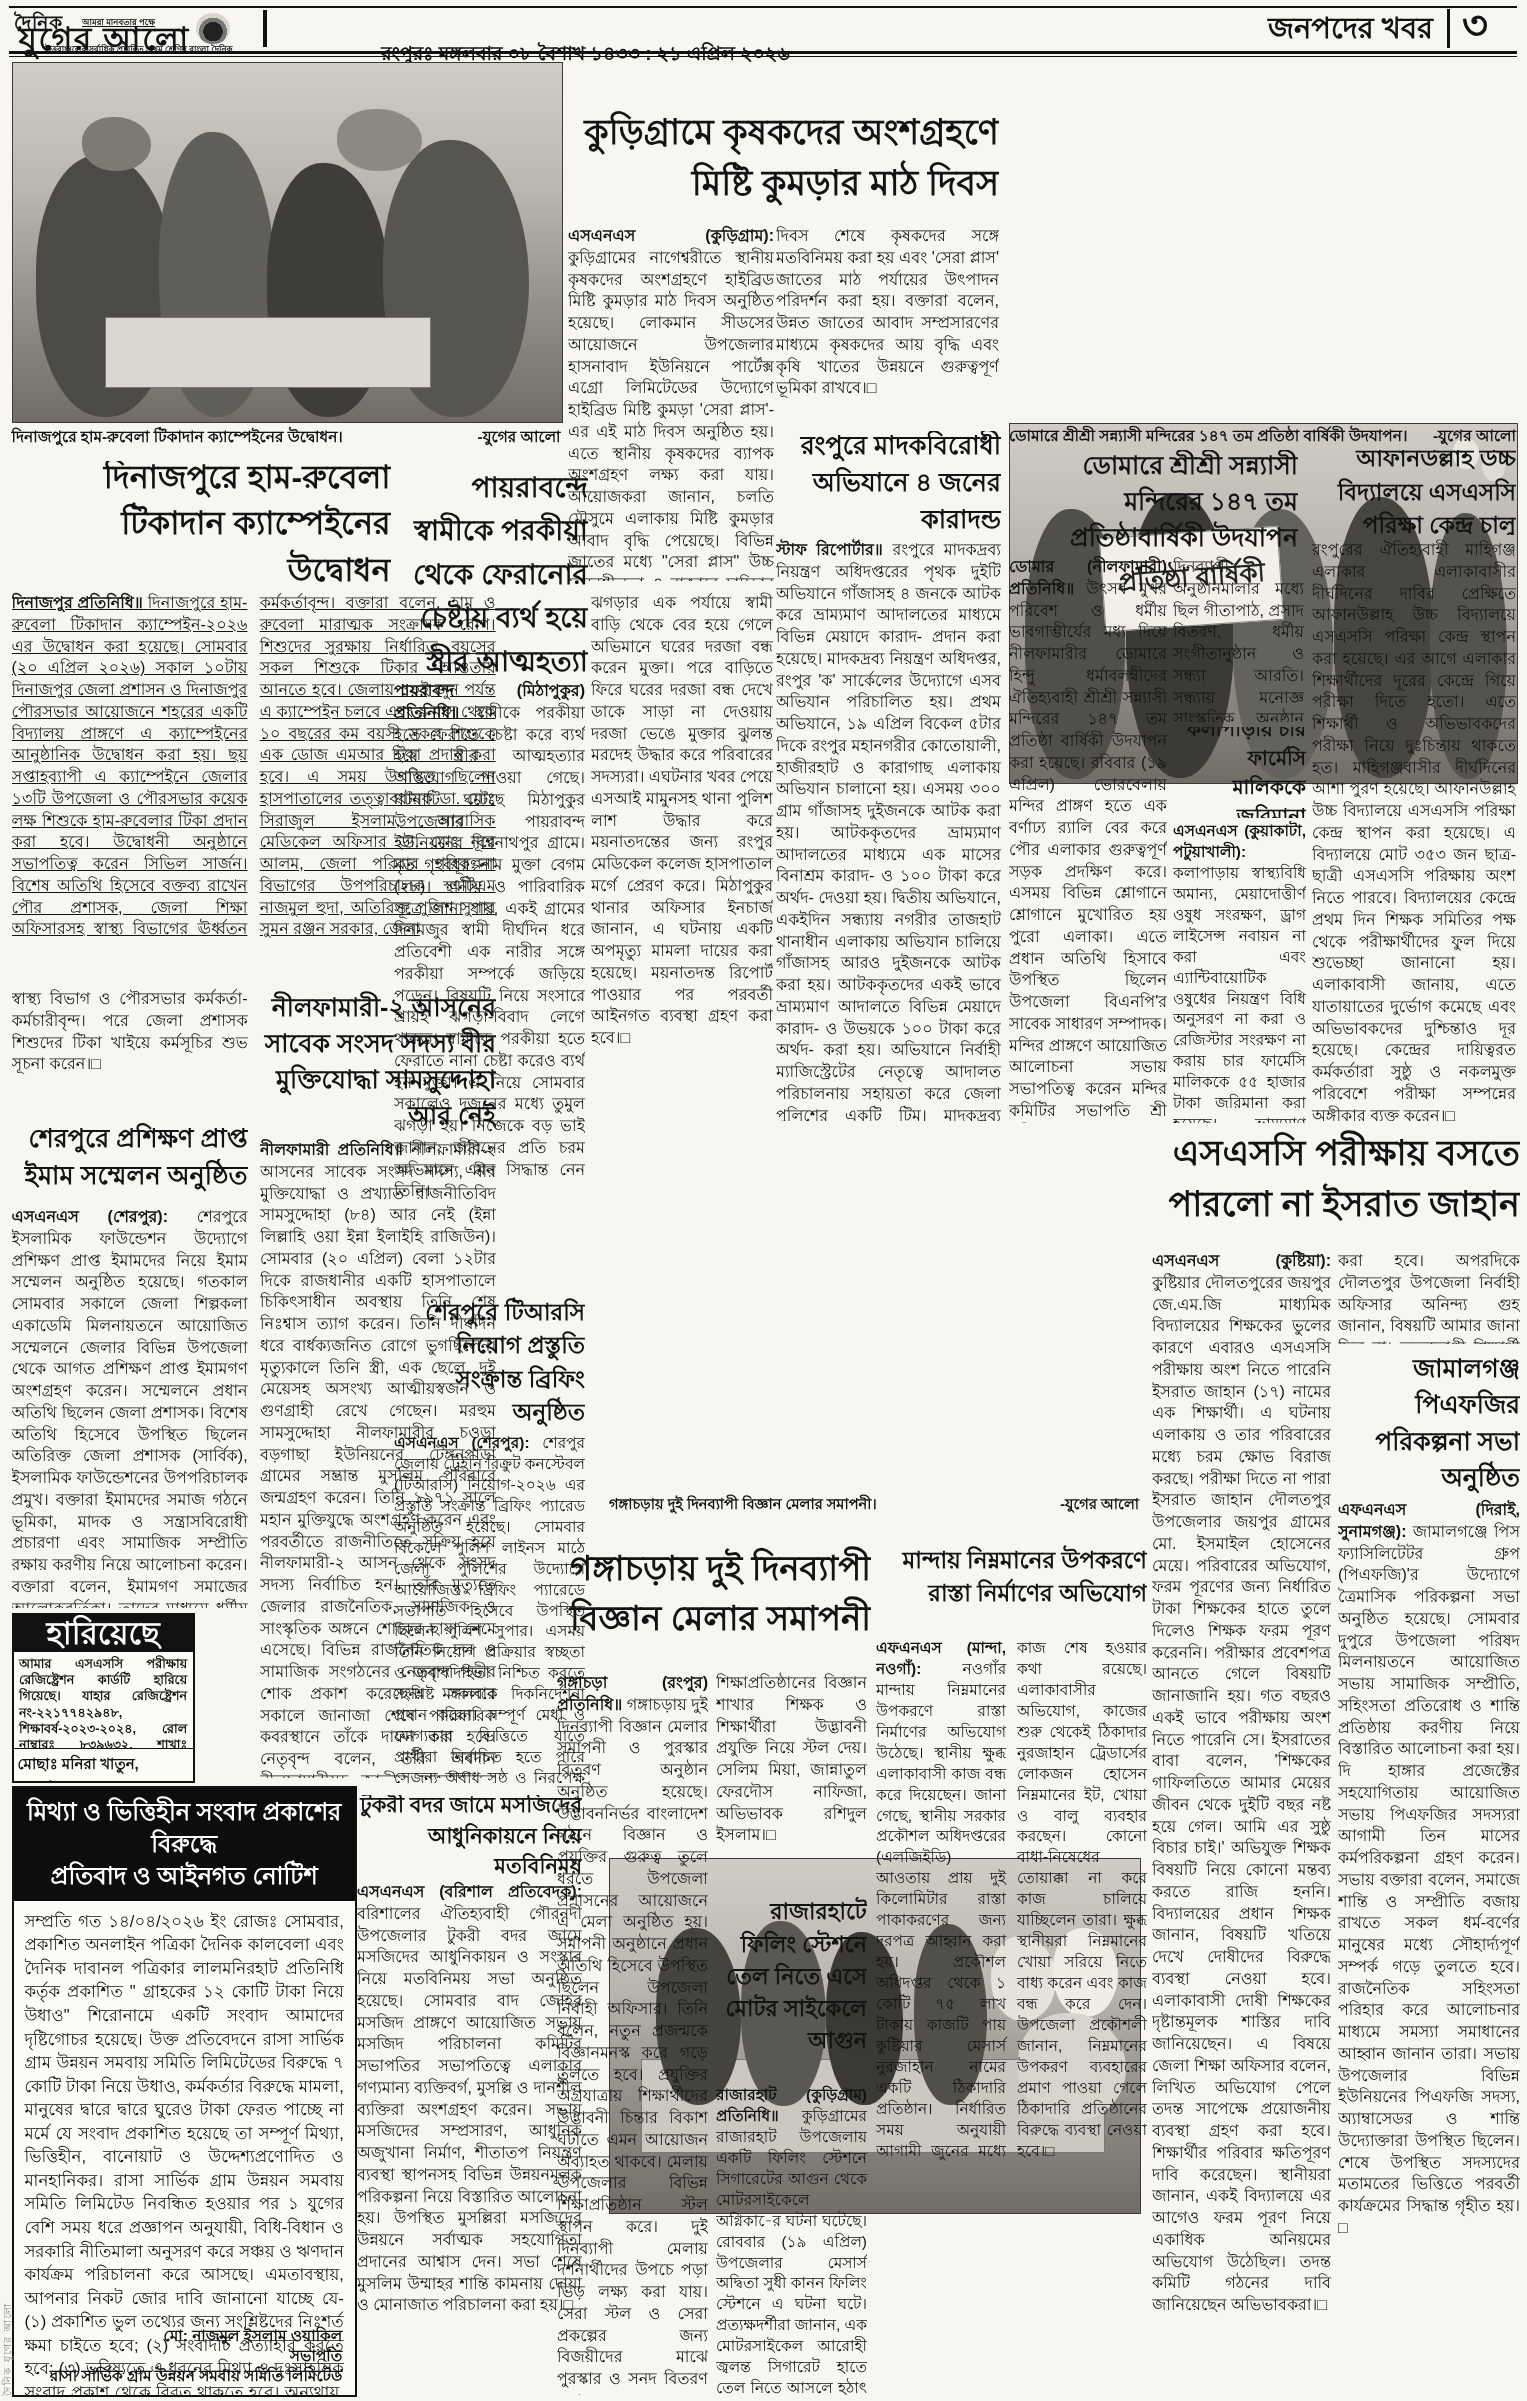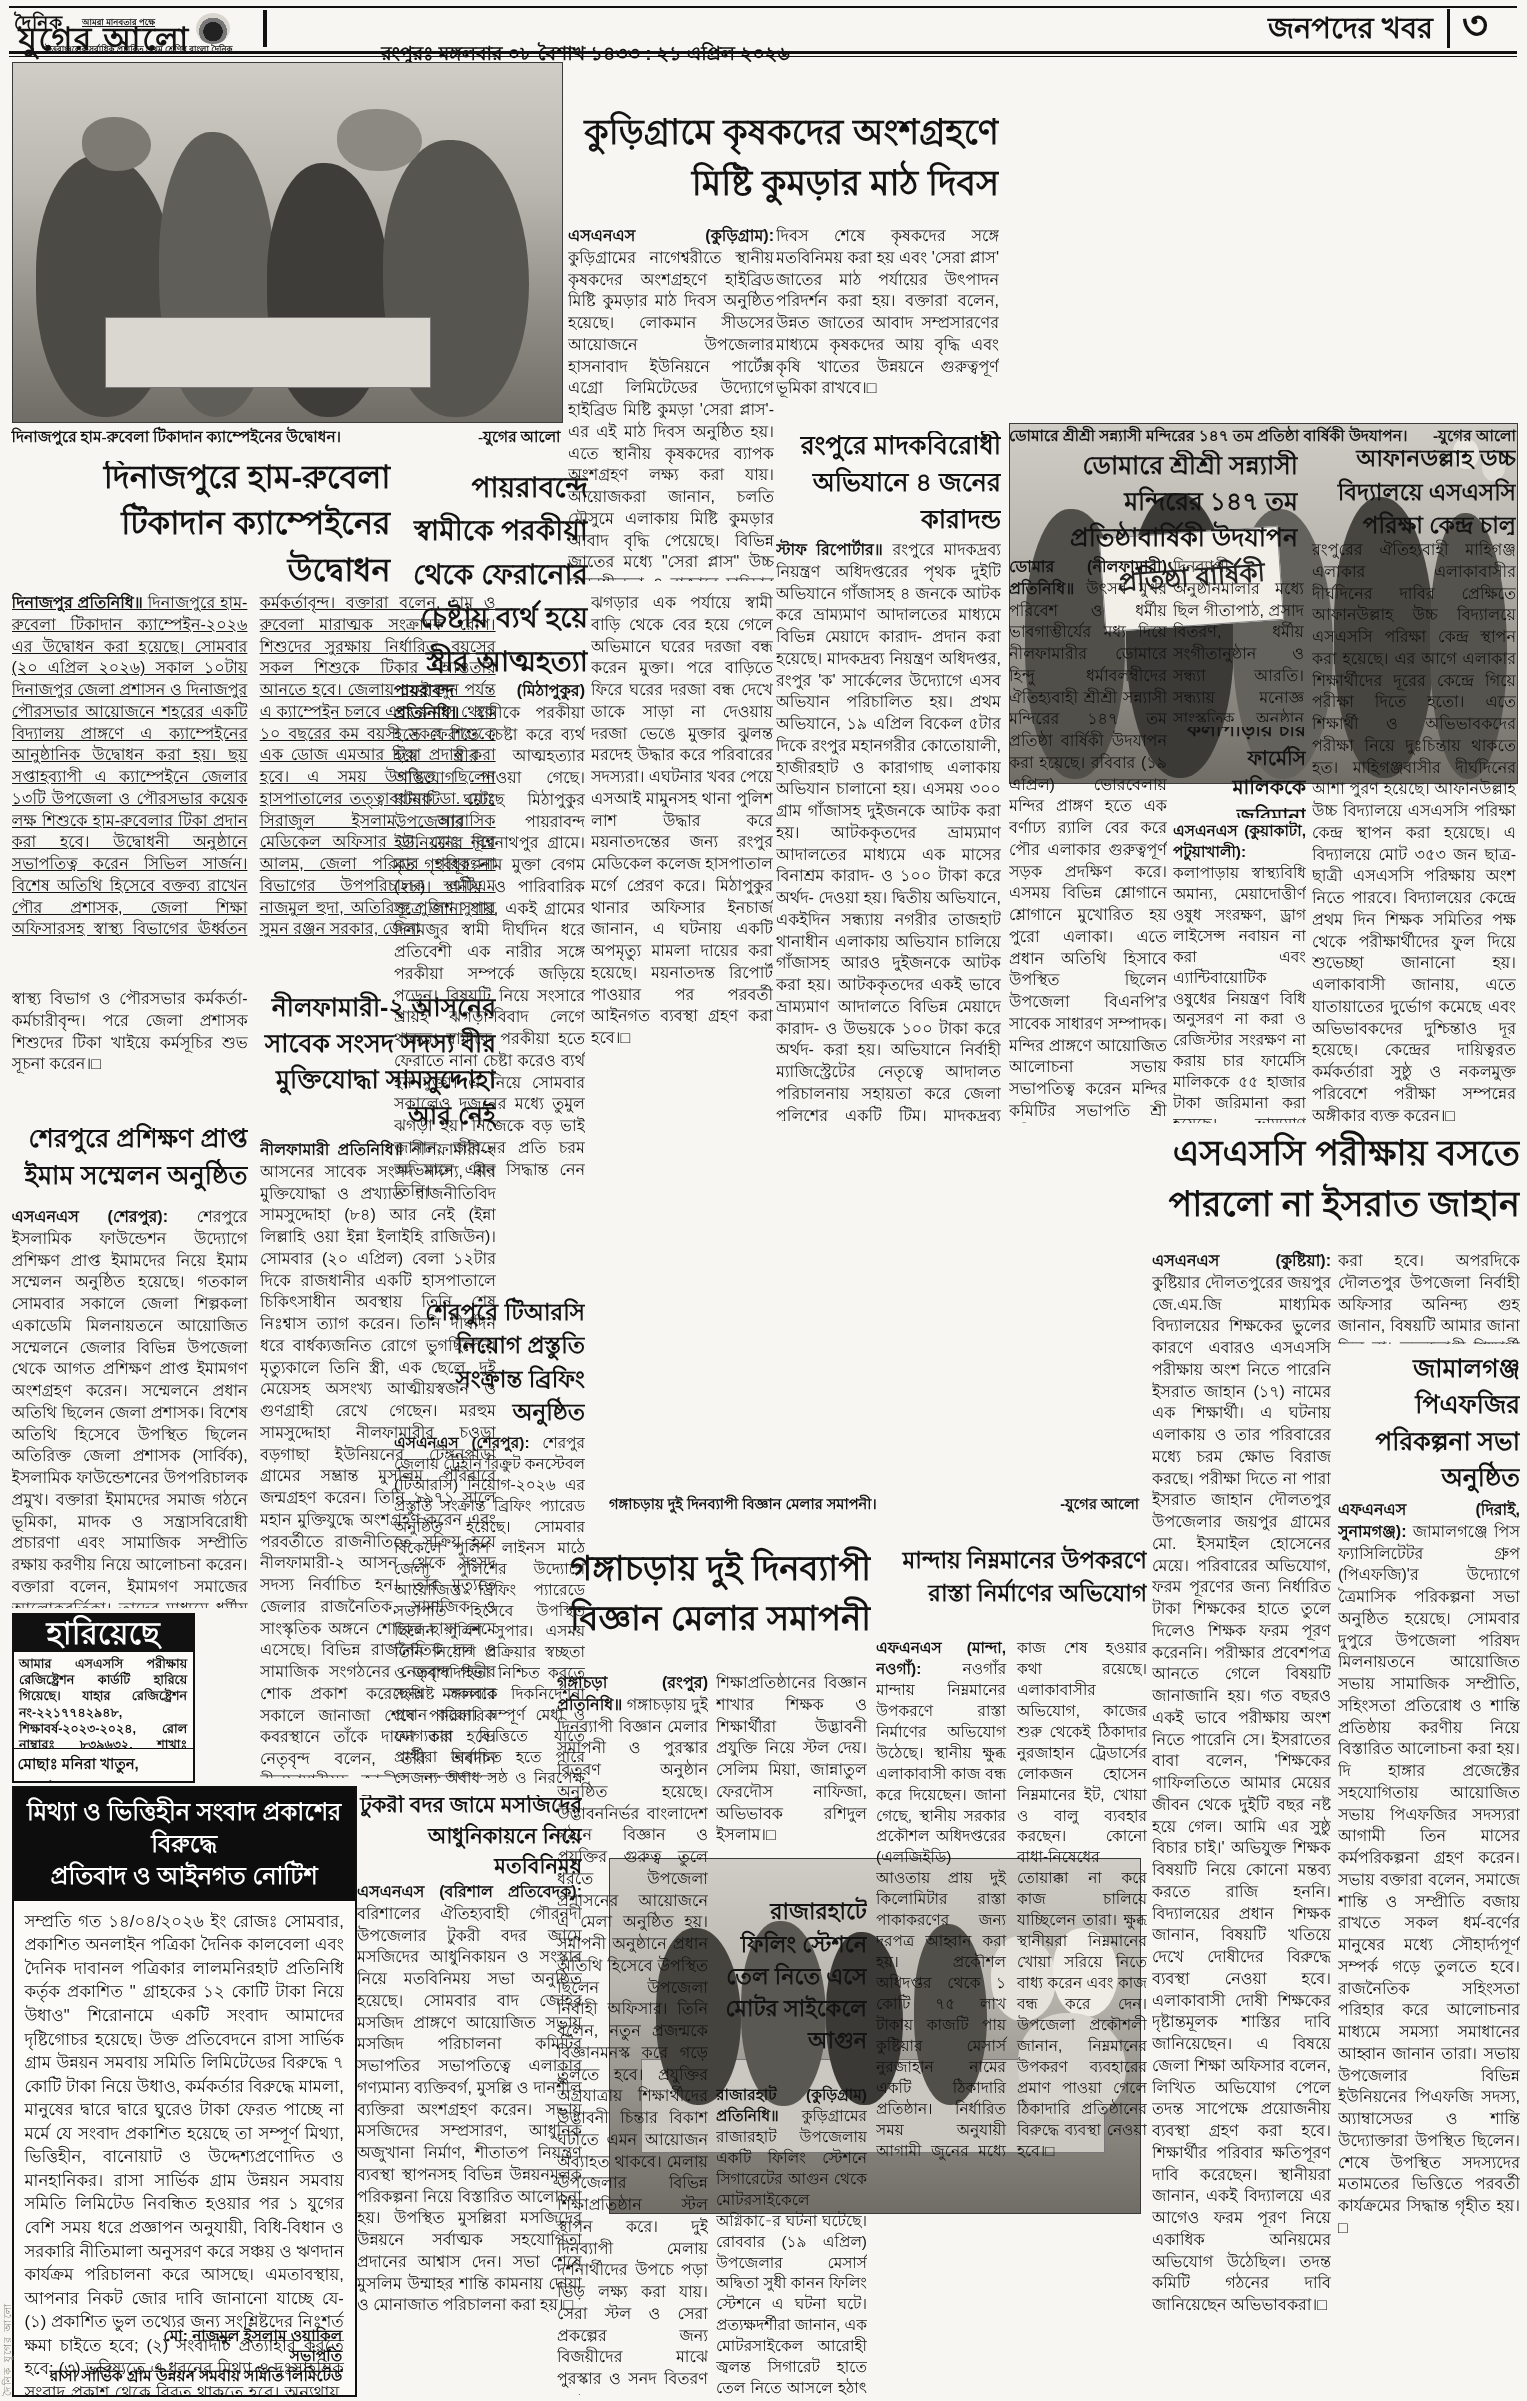--- a/index.html
+++ b/index.html
@@ -64,21 +64,21 @@
 
   <div class="abs photo" style="left:11.6px;top:62px;width:549px;height:359px;">
     <div class="blob" style="left:23px;top:92px;width:139px;height:262px;background:#4c4a45;"></div>
     <div class="blob" style="left:146px;top:69px;width:116px;height:285px;background:#605e58;"></div>
     <div class="blob" style="left:254px;top:100px;width:123px;height:254px;background:#3f3d39;"></div>
     <div class="blob" style="left:370px;top:77px;width:146px;height:277px;background:#57554f;"></div>
     <div class="blob" style="left:69px;top:54px;width:69px;height:54px;background:#7c7a73;"></div>
     <div class="blob" style="left:324px;top:46px;width:85px;height:62px;background:#8b8982;"></div>
     <div class="abs" style="left:92px;top:254px;width:324px;height:69px;background:#d9d7d0;border:0.8px solid #777;"></div>
   </div>
-  <div class="abs caption" style="left:11.6px;top:425px;width:549px;font-family:Liberation Serif, serif;">
+  <div class="abs caption" style="left:11.6px;top:425px;width:549px;">
     <span>দিনাজপুরে হাম-রুবেলা টিকাদান ক্যাম্পেইনের উদ্বোধন।</span>
     <span class="credit">-যুগের আলো</span>
   </div>
 
   <div class="abs hl" style="left:568px;top:97px;width:431px;height:122px;font-size:35px;">কুড়িগ্রামে কৃষকদের অংশগ্রহণে মিষ্টি কুমড়ার মাঠ দিবস</div>
   <div class="abs bt" style="left:568px;top:225px;width:206px;height:356px;">
     <span class="byline">এসএনএস (কুড়িগ্রাম):</span>
     <span>কুড়িগ্রামের নাগেশ্বরীতে স্থানীয় কৃষকদের অংশগ্রহণে হাইব্রিড মিষ্টি কুমড়ার মাঠ দিবস অনুষ্ঠিত হয়েছে। লোকমান সীডসের আয়োজনে উপজেলার হাসনাবাদ ইউনিয়নে পার্টেক্স এগ্রো লিমিটেডের উদ্যোগে হাইব্রিড মিষ্টি কুমড়া 'সেরা প্লাস'-এর এই মাঠ দিবস অনুষ্ঠিত হয়। এতে স্থানীয় কৃষকদের ব্যাপক অংশগ্রহণ লক্ষ্য করা যায়। আয়োজকরা জানান, চলতি মৌসুমে এলাকায় মিষ্টি কুমড়ার আবাদ বৃদ্ধি পেয়েছে। বিভিন্ন জাতের মধ্যে "সেরা প্লাস" উচ্চ ফলনশীলতা ও বাজারে চাহিদার কারণে কৃষকদের মধ্যে আগ্রহ সৃষ্টি করেছে। মাঠ দিবসে অংশগ্রহণকারী কৃষকরা সরেজমিনে খেত পরিদর্শনের মাধ্যমে এ জাতের উৎপাদন সক্ষমতা সম্পর্কে ধারণা লাভ করেন। স্থানীয় কৃষক মো. শহিদুল ইসলাম জানান, তিনি চলতি মৌসুমে দুই বিঘা জমিতে 'সেরা প্লাস' মিষ্টি কুমড়া চাষ করে ভালো ফলন ও দাম পেয়েছেন।</span>
   </div>
   <div class="abs bt" style="left:776px;top:225px;width:223px;height:199px;">দিবস শেষে কৃষকদের সঙ্গে মতবিনিময় করা হয় এবং 'সেরা প্লাস' জাতের মাঠ পর্যায়ের উৎপাদন পরিদর্শন করা হয়। বক্তারা বলেন, উন্নত জাতের আবাদ সম্প্রসারণের মাধ্যমে কৃষকদের আয় বৃদ্ধি এবং কৃষি খাতের উন্নয়নে গুরুত্বপূর্ণ ভূমিকা রাখবে।□</div>

